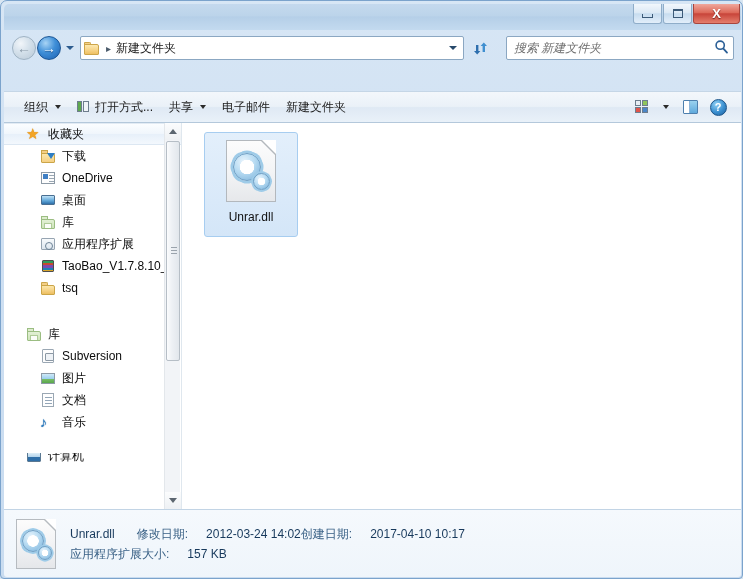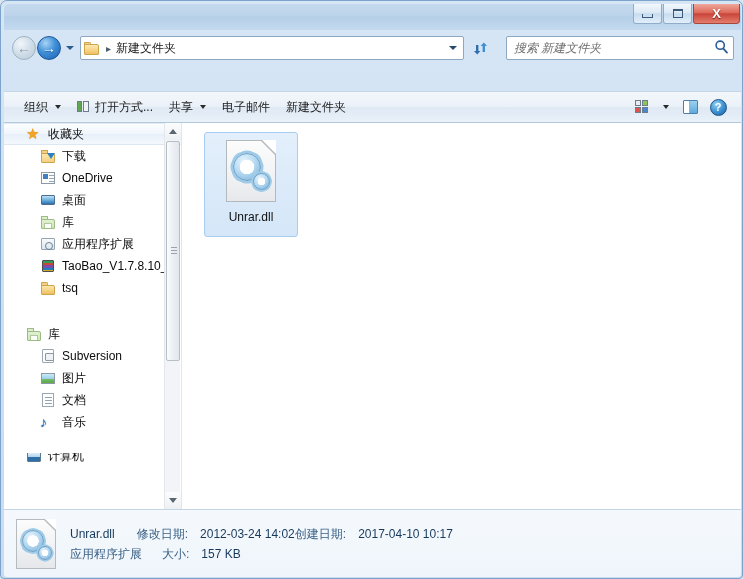--- a/index.html
+++ b/index.html
@@ -697,24 +697,24 @@
   #status-text { margin-left: 14px; }
   .status-line {
     display: flex;
     align-items: baseline;
     font-size: 12px;
     color: #17395c;
     line-height: 20px;
   }
   .st-name { color: #17395c; }
   .st-k { color: #3a6186; }
-  .st-v { color: #17395c; margin-left: 12px; }
+  .st-v { color: #17395c; margin-left: 18px; }
   .st-gap1 { margin-left: 22px; }
   .st-gap2 { }
-  .st-gap3 { margin-left: 20px; }
+  .st-gap3 { }
 </style>
 </head>
 <body>
 
 <div id="window">
   <div id="window-inner">
 
     <div id="titlebar">
       <div class="winbtns">
         <div class="winbtn" id="btn-min">

